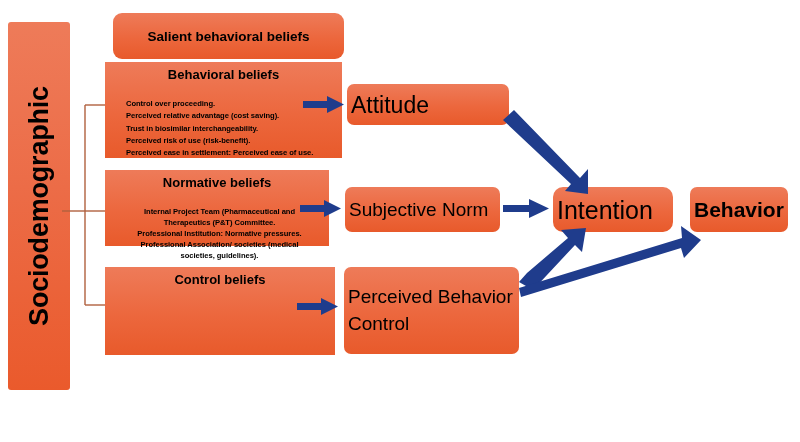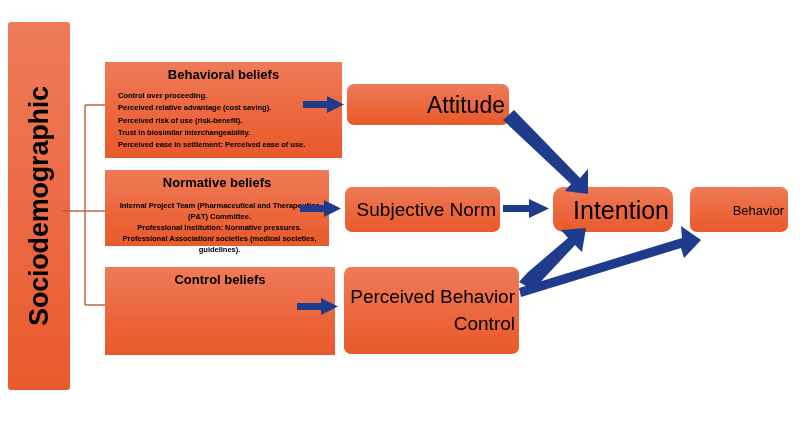--- a/index.html
+++ b/index.html
@@ -44,67 +44,70 @@
 
   #behavioral{left:105px;top:62px;width:237px;height:96px;}
   #normative {left:105px;top:170px;width:224px;height:76px;}
   #control   {left:105px;top:267px;width:230px;height:88px;}
 
   .bhead{
     display:block;text-align:center;font-weight:bold;
     font-size:13px;margin-top:5px;margin-bottom:3px;
   }
   #normative .bhead{margin-bottom:10px;}
-  .blist{margin:8px;padding:0 0 0 5px;list-style:none;}
+  .blist{margin:16px;padding:0 0 0 5px;list-style:none;}
   .blist li{
     font-size:7.6px;font-weight:bold;line-height:1.62;
     letter-spacing:-0.05px;
   }
   #normative .blist li{line-height:1.45;text-align:center;}
   #control .blist li{font-size:9.1px;line-height:1.72;}
 
   
   #attitude{left:347px;top:84px;width:162px;height:41px;}
   #attitude .ctext{font-size:23px;}
   #subnorm{left:345px;top:187px;width:155px;height:45px;}
   #subnorm .ctext{font-size:19px;}
   #pbc{left:344px;top:267px;width:175px;height:87px;}
   #pbc .ctext{font-size:19px;line-height:1.45;}
   #intention{left:553px;top:187px;width:120px;height:45px;border-radius:10px;}
   #intention .ctext{font-size:25px;}
   #behavior{left:690px;top:187px;width:98px;height:45px;}
-  #behavior .ctext{font-size:13px;}
+  #behavior .ctext{font-size:21px;font-weight:bold;}
   .construct{border-radius:7px;}
   .construct .ctext{
     position:absolute;left:4px;right:4px;top:50%;
     transform:translateY(-50%);
-    text-align:right;color:#000;
+    text-align:left;color:#000;
   }
 
   
   #overlay{position:absolute;left:0;top:0;width:800px;height:442px;
            pointer-events:none;}
 </style>
 </head>
 <body>
 
 <div id="canvas">
 
   <div class="obox" id="sidebar">
     <span class="vtext">Sociodemographic</span>
   </div>
 
+  <div class="obox round" id="salient">
+    <span class="ttl">Salient behavioral beliefs</span>
+  </div>
 
   <div class="obox" id="behavioral">
     <span class="bhead">Behavioral beliefs</span>
     <ul class="blist">
       <li>Control over proceeding.</li>
       <li>Perceived relative advantage (cost saving).</li>
+      <li>Trust in biosimilar interchangeability.</li>
       <li>Perceived risk of use (risk-benefit).</li>
-      <li>Trust in biosimilar interchangeability.</li>
       <li>Perceived ease in settlement: Perceived ease of use.</li>
     </ul>
   </div>
 
   <div class="obox" id="normative">
     <span class="bhead">Normative beliefs</span>
     <ul class="blist">
       <li>Internal Project Team (Pharmaceutical and Therapeutics (P&amp;T) Committee.</li>
       <li>Professional Institution: Normative pressures.</li>
       <li>Professional Association/ societies (medical societies, guidelines).</li>

